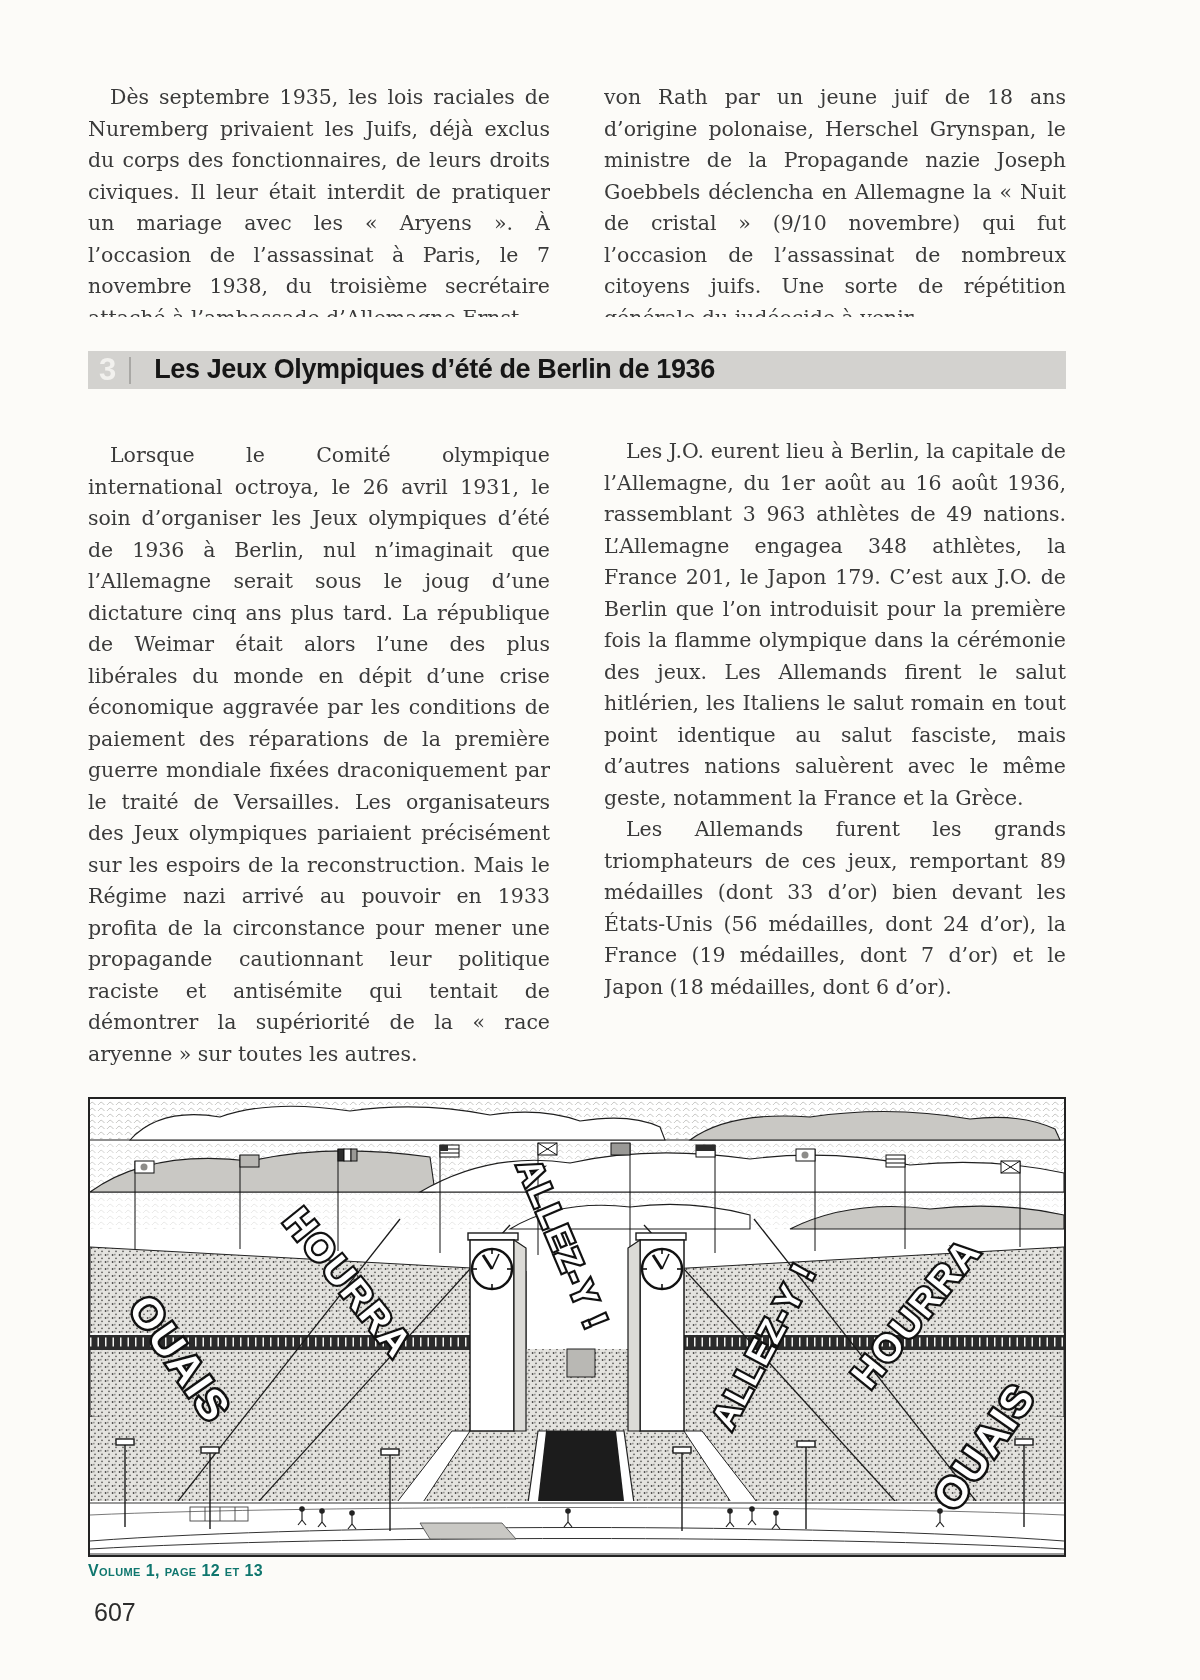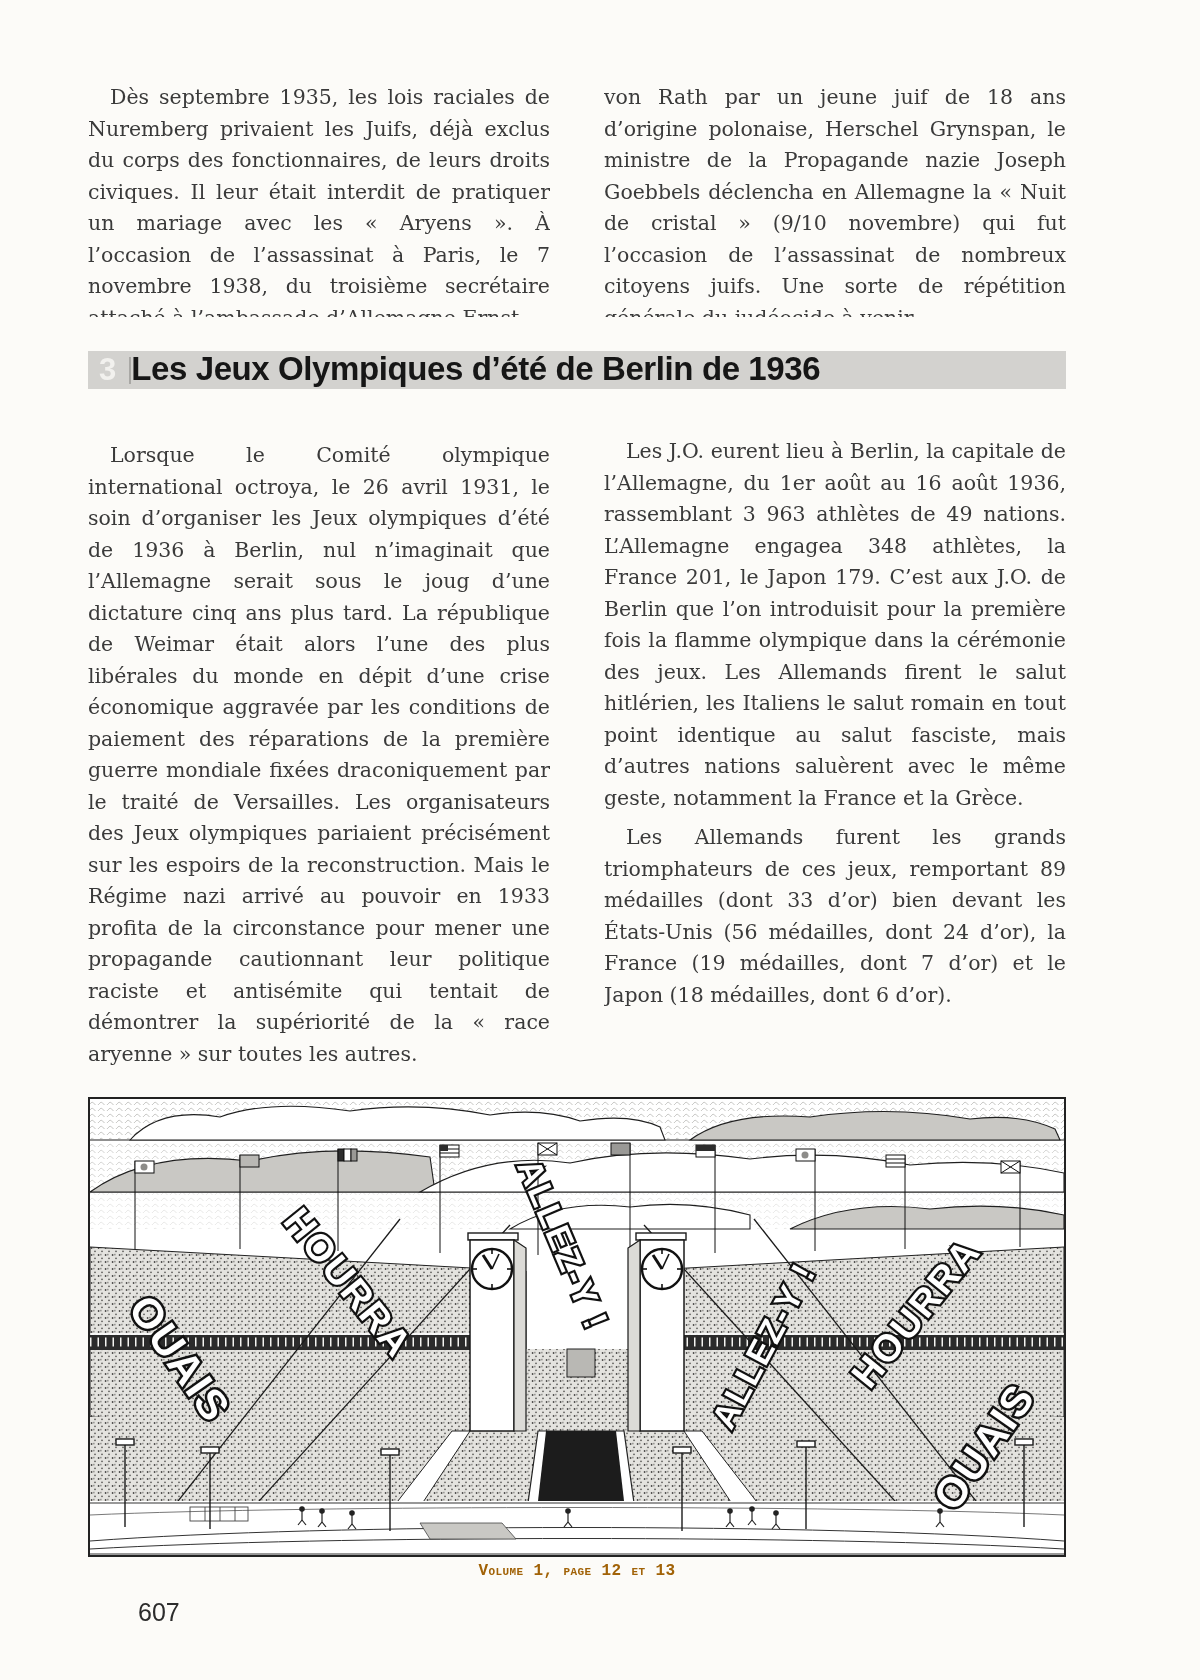--- a/index.html
+++ b/index.html
@@ -30,43 +30,43 @@
     display:flex;align-items:center;
   }
   .sec-num{
     font-family:"Liberation Sans", sans-serif;
     font-weight:bold;font-size:31px;color:#f2f1ee;
     padding:0 13px 2px 11px;line-height:1;
   }
   .sec-div{width:2px;height:27px;background:#a9a8a5;}
   .sec-title{
     font-family:"Liberation Sans", sans-serif;
-    font-weight:bold;font-size:33px;color:#161616;
-    padding-left:0;letter-spacing:-0.4px;padding-bottom:2px;
+    font-weight:bold;font-size:27px;color:#161616;
+    padding-left:23px;letter-spacing:-0.4px;padding-bottom:2px;
   }
   #body-left{left:88px;top:440px;width:462px;height:660px;}
   #body-right{left:604px;top:436px;width:462px;height:660px;}
-  #body-right p + p{margin-top:8px;}
+  #body-right p + p{margin-top:0;}
   #figure{
     position:absolute;left:88px;top:1097px;width:978px;height:460px;
     border:2px solid #222;box-sizing:border-box;background:#ffffff;
   }
   #figure svg{display:block;}
   #figure-caption{
     position:absolute;left:88px;top:1562px;width:978px;
-    text-align:center;
-    font-family:Liberation Mono, monospace;
+    text-align:left;
+    font-family:Liberation Sans, sans-serif;
     font-variant:small-caps;
     font-weight:bold;
-    font-size:16px;color:#a16207;letter-spacing:0.4px;
+    font-size:16px;color:#0f766e;letter-spacing:0.4px;
   }
   #page-number{
     position:absolute;left:94px;top:1598px;
     font-family:"Liberation Sans", sans-serif;
-    font-size:25px;color:#2c2c2c;margin-left:44px;
+    font-size:25px;color:#2c2c2c;
   }
   .shout{
     font-family:"Liberation Sans", sans-serif;
     font-weight:bold;
     fill:#ffffff;
     stroke:#111111;
     paint-order:stroke;
     letter-spacing:2px;
   }
 </style>

